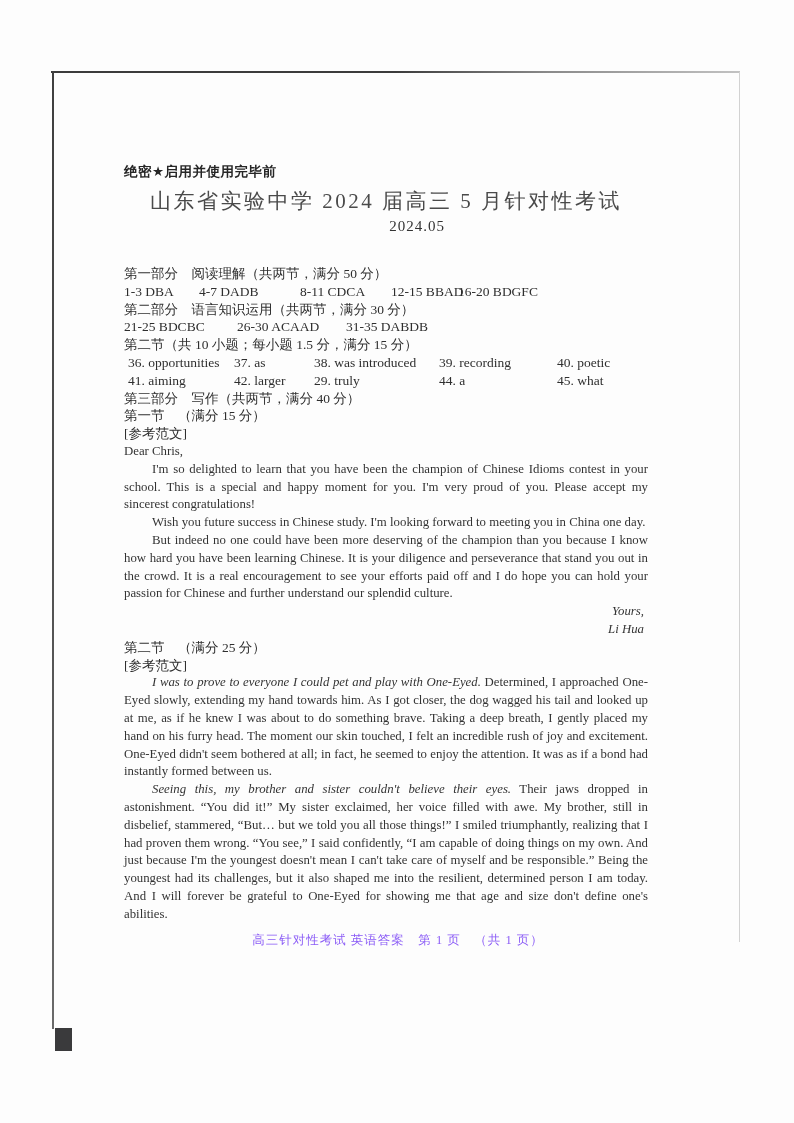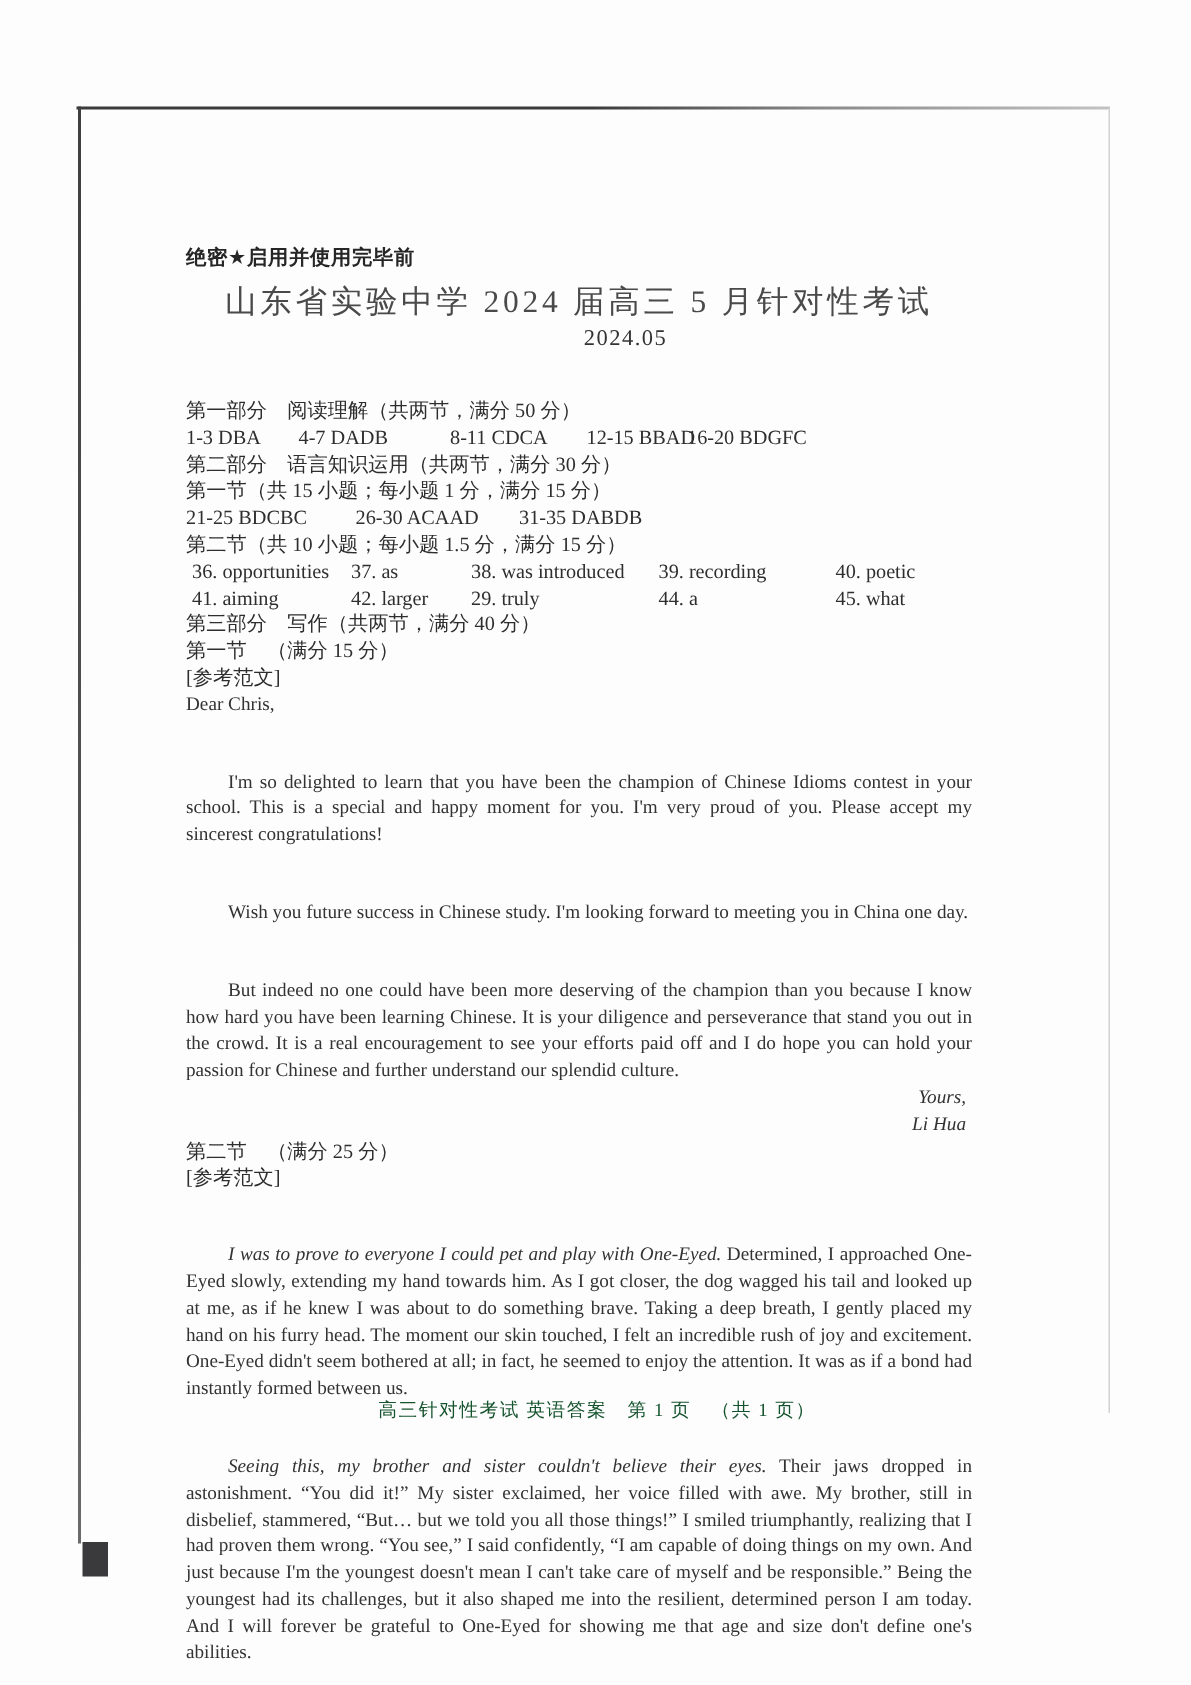--- a/index.html
+++ b/index.html
@@ -67,26 +67,26 @@
   .row-s1 span:nth-child(2){ width: 109px; }
   .fill-row { padding-left: 4px; }
   .fill-row span:nth-child(1){ width: 106px; }
   .fill-row span:nth-child(2){ width: 80px; }
   .fill-row span:nth-child(3){ width: 125px; }
   .fill-row span:nth-child(4){ width: 118px; }
   .body-p {
     font-size: 12.8px; line-height: 17.8px; color: #333;
     text-align: justify;
   }
-  .indent { text-indent: 28px; margin-top: 34px; }
+  .indent { text-indent: 28px; }
   .right-align { text-align: right; padding-right: 4px; font-style: italic; }
   .lead-italic { font-style: italic; }
   .footer {
     position: absolute; left: 136px; top: 932px; width: 524px;
-    text-align: center; font-size: 12.5px; color: #14532d; letter-spacing: 1px;
+    text-align: center; font-size: 12.5px; color: #8b5cf6; letter-spacing: 1px;
   }
 </style>
 </head>
 <body>
 
 <div class="scan-top-line"></div>
 <div class="scan-left-line"></div>
 <div class="scan-right-line"></div>
 <div class="scan-corner-mark"></div>
 
@@ -103,21 +103,20 @@
   <div class="answers">
     <div class="line">第一部分　阅读理解（共两节，满分 50 分）</div>
     <div class="line ans-row row-p1">
       <span>1-3 DBA</span>
       <span>4-7 DADB</span>
       <span>8-11 CDCA</span>
       <span>12-15 BBAD</span>
       <span>16-20 BDGFC</span>
     </div>
     <div class="line">第二部分　语言知识运用（共两节，满分 30 分）</div>
-    <div class="line">第一节（共 15 小题；每小题 1 分，满分 15 分）</div>
     <div class="line ans-row row-s1">
       <span>21-25 BDCBC</span>
       <span>26-30 ACAAD</span>
       <span>31-35 DABDB</span>
     </div>
     <div class="line">第二节（共 10 小题；每小题 1.5 分，满分 15 分）</div>
     <div class="line ans-row fill-row">
       <span>36. opportunities</span>
       <span>37. as</span>
       <span>38. was introduced</span>

